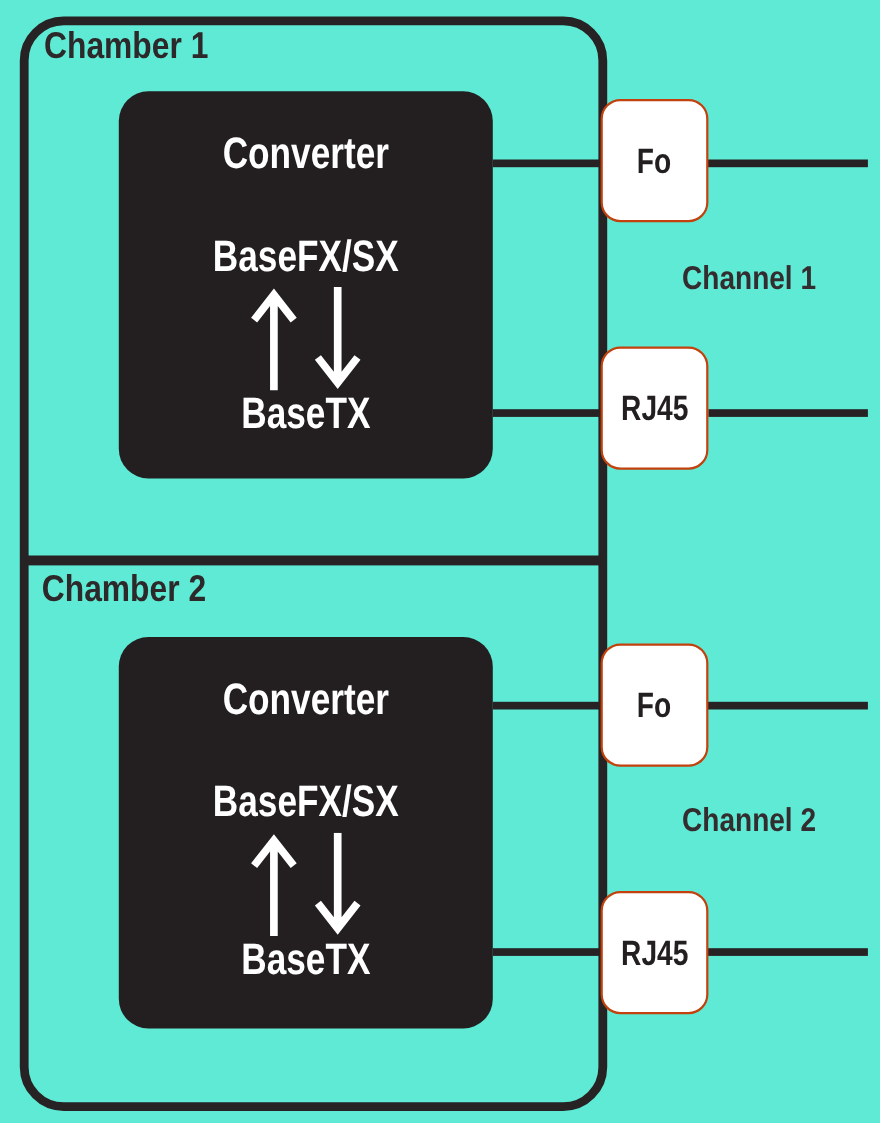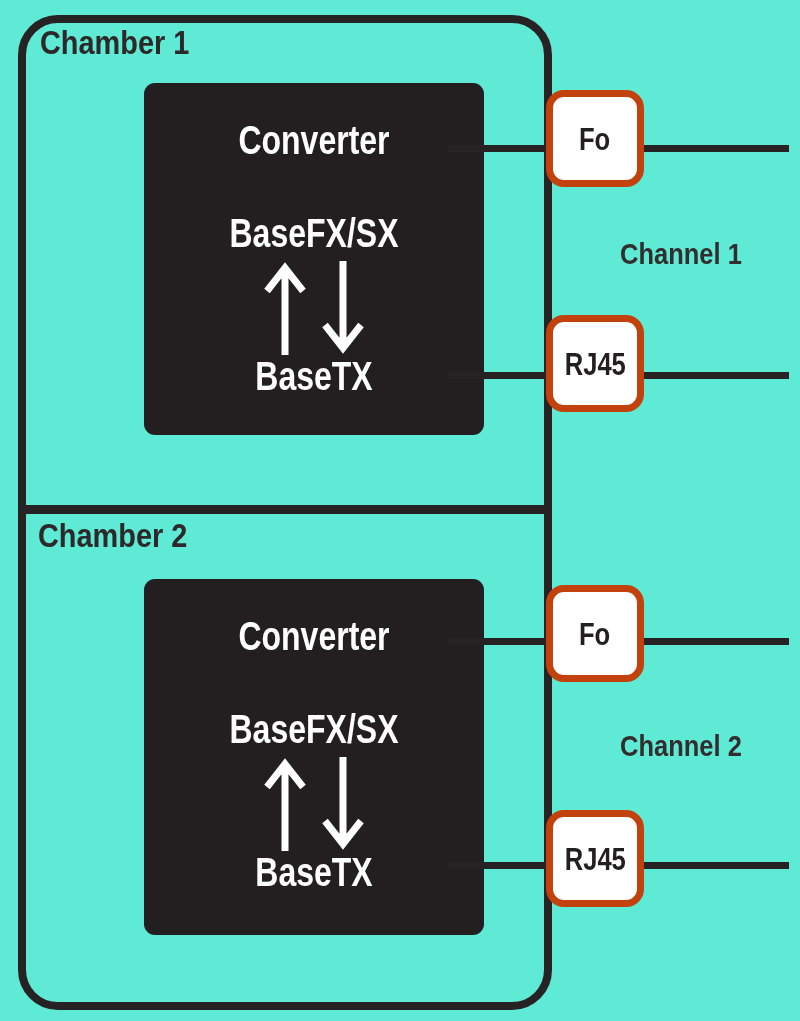--- a/index.html
+++ b/index.html
@@ -21,21 +21,21 @@
   .chamber-label.c1{left:40px;top:25px;}
   .chamber-label.c2{left:38px;top:518px;}
   .channel-label{
     position:absolute;left:620px;font-size:30px;line-height:1;color:#332d2f;
     transform:scaleX(0.85);transform-origin:left top;white-space:nowrap;
   }
   .channel-label.c1{top:239px;}
   .channel-label.c2{top:731px;}
   
   .converter{
-    position:absolute;left:108px;width:340px;background:#231f20;border-radius:11px;margin-left:36px;
+    position:absolute;left:108px;width:340px;background:#231f20;border-radius:27px;
   }
   .converter.c1{top:83px;height:352px;}
   .converter.c2{top:579px;height:356px;}
   .conv-text{
     position:absolute;left:0;right:0;text-align:center;color:#ffffff;
     font-size:40px;line-height:1;transform:scaleX(0.8);transform-origin:center top;
     white-space:nowrap;
   }
   .conv-title{top:37px;}
   .conv-fx{top:130px;}
@@ -50,22 +50,22 @@
   .hl-fo1a{left:448px;top:145px;width:100px;}
   .hl-fo1b{left:642px;top:145px;width:147px;}
   .hl-rj1a{left:448px;top:372px;width:100px;}
   .hl-rj1b{left:644px;top:372px;width:145px;}
   .hl-fo2a{left:448px;top:638px;width:100px;}
   .hl-fo2b{left:642px;top:638px;width:147px;}
   .hl-rj2a{left:448px;top:862px;width:100px;}
   .hl-rj2b{left:642px;top:862px;width:147px;}
   
   .port{
-    position:absolute;left:546px;width:98px;height:97px;box-sizing:border-box;
-    background:#ffffff;border:7px solid #c2410c;border-radius:18px;
+    position:absolute;left:546px;width:98px;height:112px;box-sizing:border-box;
+    background:#ffffff;border:2px solid #c2410c;border-radius:18px;
     display:flex;align-items:center;justify-content:center;
   }
   .port.fo1{top:90px;}
   .port.rj1{top:315px;}
   .port.fo2{top:585px;}
   .port.rj2{top:810px;}
   .port-label{
     color:#231f20;font-size:32px;line-height:1;
     transform:scaleX(0.8);transform-origin:center center;white-space:nowrap;
   }

